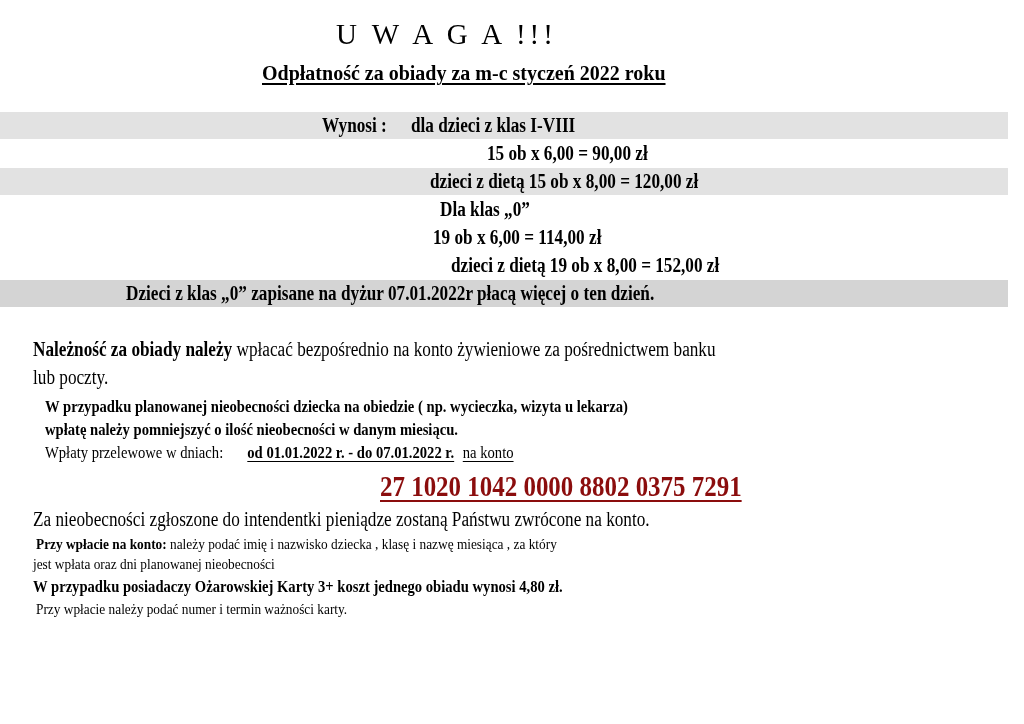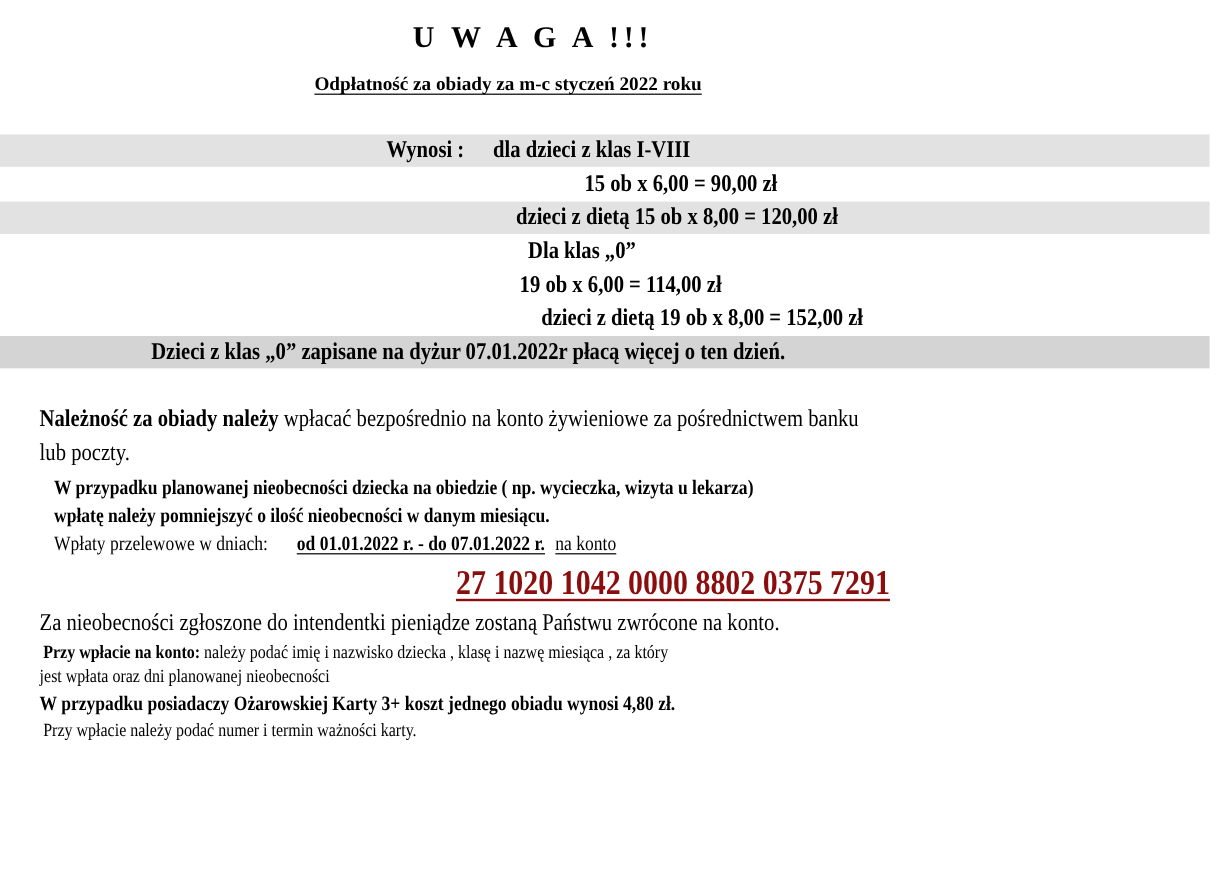--- a/index.html
+++ b/index.html
@@ -5,22 +5,22 @@
   html, body { margin: 0; padding: 0; background: #ffffff; }
   body {
     width: 1024px; height: 724px; position: relative; overflow: hidden;
     font-family: "Liberation Serif", "DejaVu Serif", serif; color: #000;
   }
   .abs { position: absolute; white-space: nowrap; }
   .b { font-weight: bold; }
   .band { position: absolute; left: 0; width: 1008px; }
   .band-light { background: #e2e2e2; }
   .band-dark { background: #d4d4d4; }
-  .title { left: 344px; top: 18px; font-size: 25px; font-weight: bold; letter-spacing: 4px; }
-  .subtitle { left: 262px; top: 62px; font-size: 16px; font-weight: bold; text-decoration: underline; text-underline-offset: 3px; }
+  .title { left: 336px; top: 18px; font-size: 29px; font-weight: normal; letter-spacing: 4px; }
+  .subtitle { left: 262px; top: 62px; font-size: 20px; font-weight: bold; text-decoration: underline; text-underline-offset: 3px; }
   .rate { font-size: 20px; font-weight: bold; transform: scaleX(0.86); transform-origin: left center; }
   .para { font-size: 20px; transform: scaleX(0.86); transform-origin: left center; }
   .para-s { font-size: 17px; transform: scaleX(0.86); transform-origin: left center; }
   .para-xs { font-size: 15.5px; transform: scaleX(0.86); transform-origin: left center; }
   .u { text-decoration: underline; text-underline-offset: 3px; }
   .account { left: 380px; top: 470px; font-size: 29px; font-weight: bold; color: #8b0d0d;
              text-decoration: underline; text-underline-offset: 4px; transform: scaleX(0.86); transform-origin: left center; }
   .gap { display: inline-block; width: 28px; }
   .gap-s { display: inline-block; width: 10px; }
 </style>

